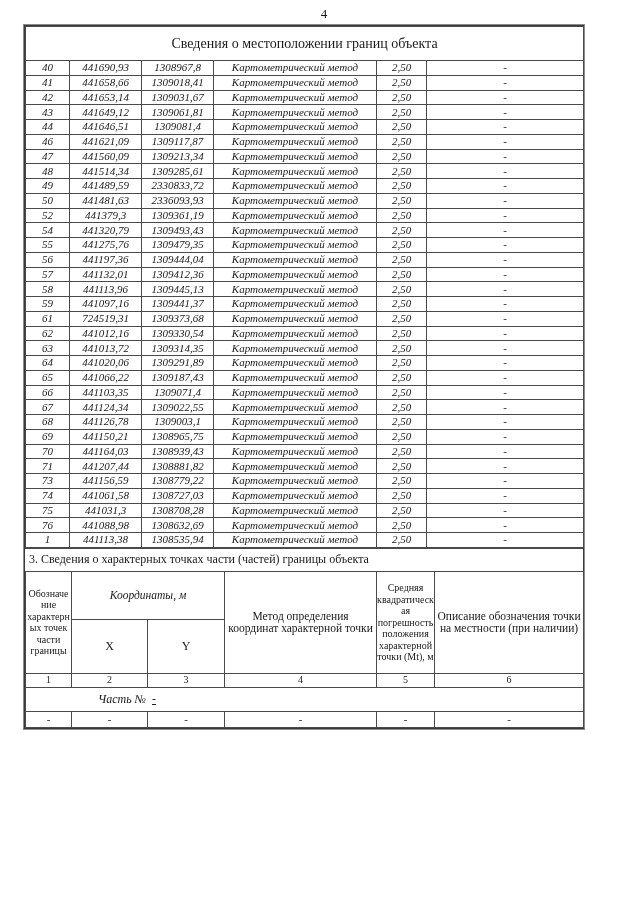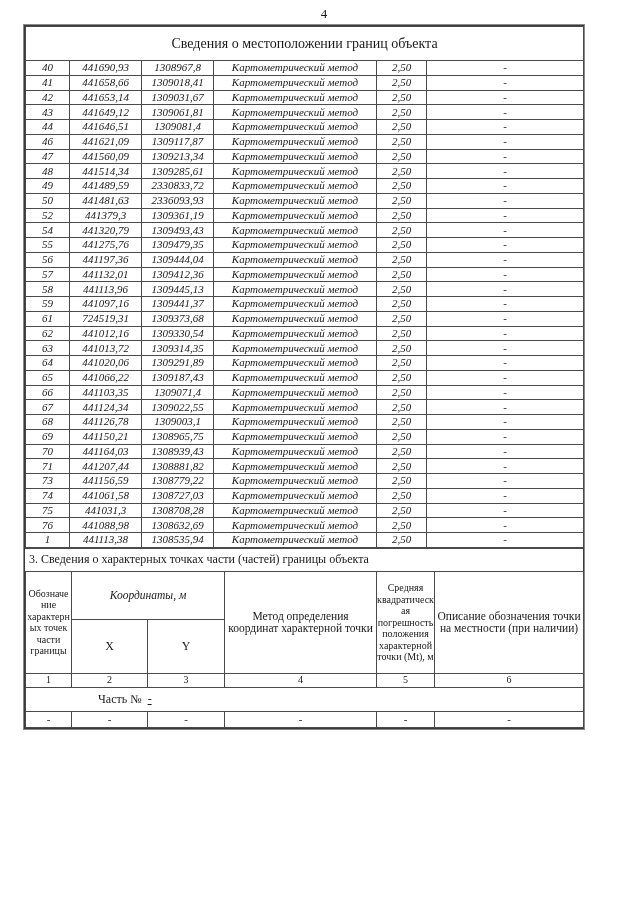--- a/index.html
+++ b/index.html
@@ -75,20 +75,21 @@
   .bottom-table .num-row td {
     height: 13px;
     font-size: 10px;
     line-height: 1;
   }
   .bottom-table .part-row td {
     height: 23px;
     text-align: left;
     padding-left: 72px;
     font-size: 12px;
+    font-style: italic;
   }
   .bottom-table .part-dash {
     text-decoration: underline;
     padding-left: 6px;
   }
   .bottom-table .dash-row td {
     height: 15px;
     font-size: 11px;
     line-height: 1;
   }

